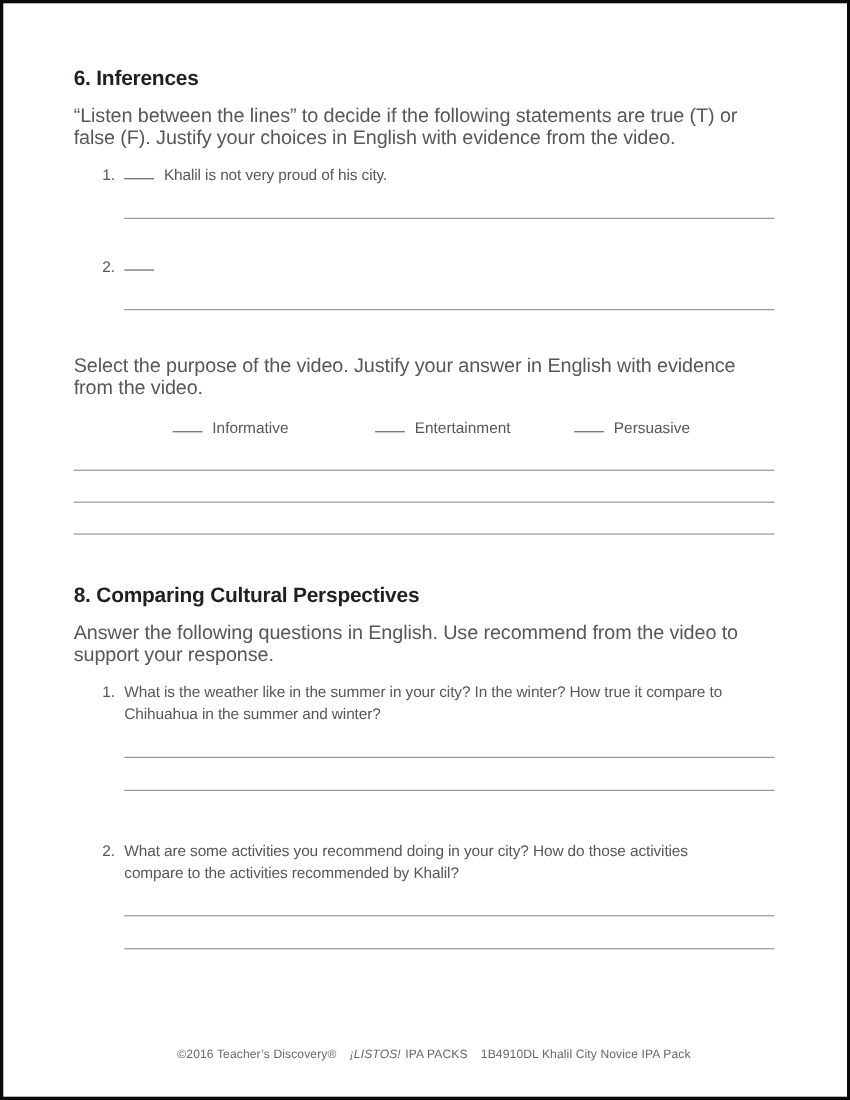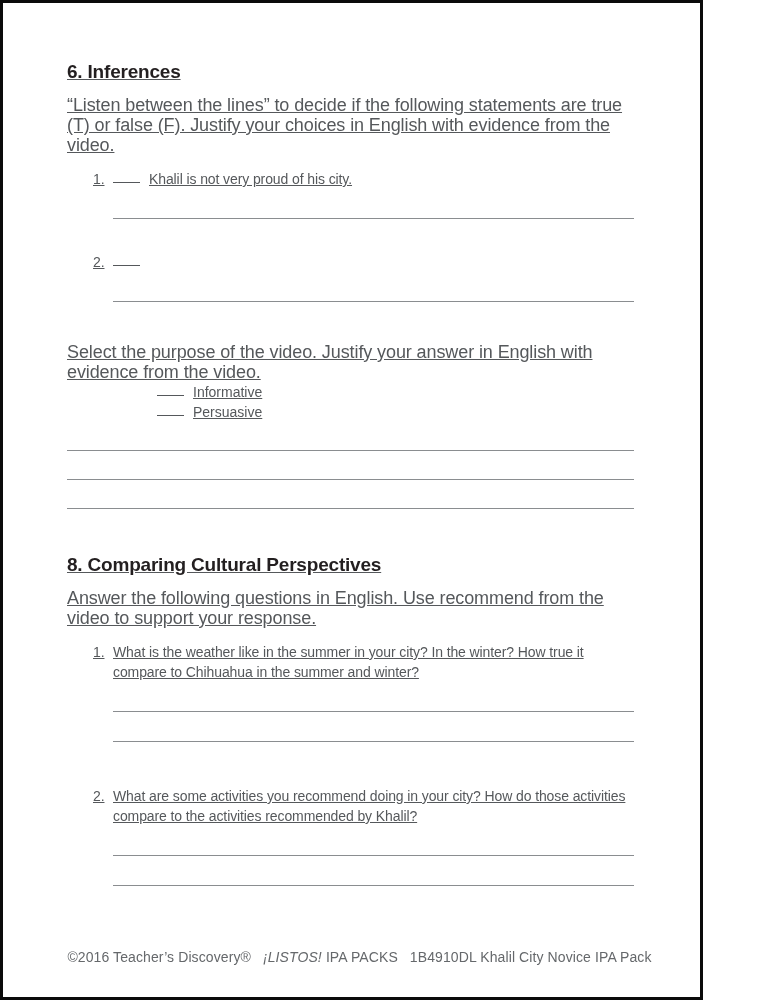--- a/index.html
+++ b/index.html
@@ -10,26 +10,25 @@
     --paper: #ffffff;
   }
   * { margin: 0; padding: 0; box-sizing: border-box; }
   html, body { background: #ffffff; }
   body {
     font-family: "Liberation Sans", "DejaVu Sans", sans-serif;
     color: var(--body);
   }
   .page {
     position: relative;
-    width: 703px;
+    width: 773px;
     height: 1000px;
     background: var(--paper);
     border: 3px solid var(--border);
     overflow: hidden;
-    text-decoration: underline;
   }
   .content {
     padding: 58px 66px 0 64px; 
   }
   .section-heading {
     font-size: 19px;
     line-height: 22px;
     font-weight: bold;
     color: var(--heading);
     letter-spacing: -0.2px;
@@ -68,37 +67,36 @@
     border-bottom: 1px solid var(--line);
   }
   .answer-line + .answer-line { height: 30px; }
   .item-gap { height: 33px; }
   .section-gap { height: 40px; }
   .options-row {
     display: flex;
     margin-left: 90px;
     font-size: 14px;
     line-height: 20px;
-    margin-top: 0;
-    flex-direction: column;
+    margin-top: 17px;
   }
   .option { display: flex; align-items: flex-start; }
   .option-1 { width: 184px; }
   .option-2 { width: 181px; }
   .rule {
     height: 29px;
     border-bottom: 1px solid var(--line);
   }
   .footer {
     position: absolute;
     left: 16px;
     right: 0;
     bottom: 32px;
     text-align: center;
-    font-size: 14px;
+    font-size: 11px;
     letter-spacing: 0.1px;
     color: #65686b;
   }
   .footer .brand { font-style: italic; margin-left: 12px; }
   .footer .brand-suffix { margin-left: 4px; }
   .footer .product { margin-left: 12px; }
 </style>
 </head>
 <body>
 
@@ -128,20 +126,24 @@
     <div class="section-gap"></div>
 
     <div>
       <p class="intro" style="margin-bottom:0;">Select the purpose of the video. Justify your answer in English with evidence from the video.</p>
 
       <div class="options-row">
         <span class="option option-1">
           <span class="answer-blank"></span>
           <span>Informative</span>
         </span>
+        <span class="option option-2">
+          <span class="answer-blank"></span>
+          <span>Entertainment</span>
+        </span>
         <span class="option">
           <span class="answer-blank"></span>
           <span>Persuasive</span>
         </span>
       </div>
 
       <div class="rule"></div>
       <div class="rule"></div>
       <div class="rule"></div>
     </div>

